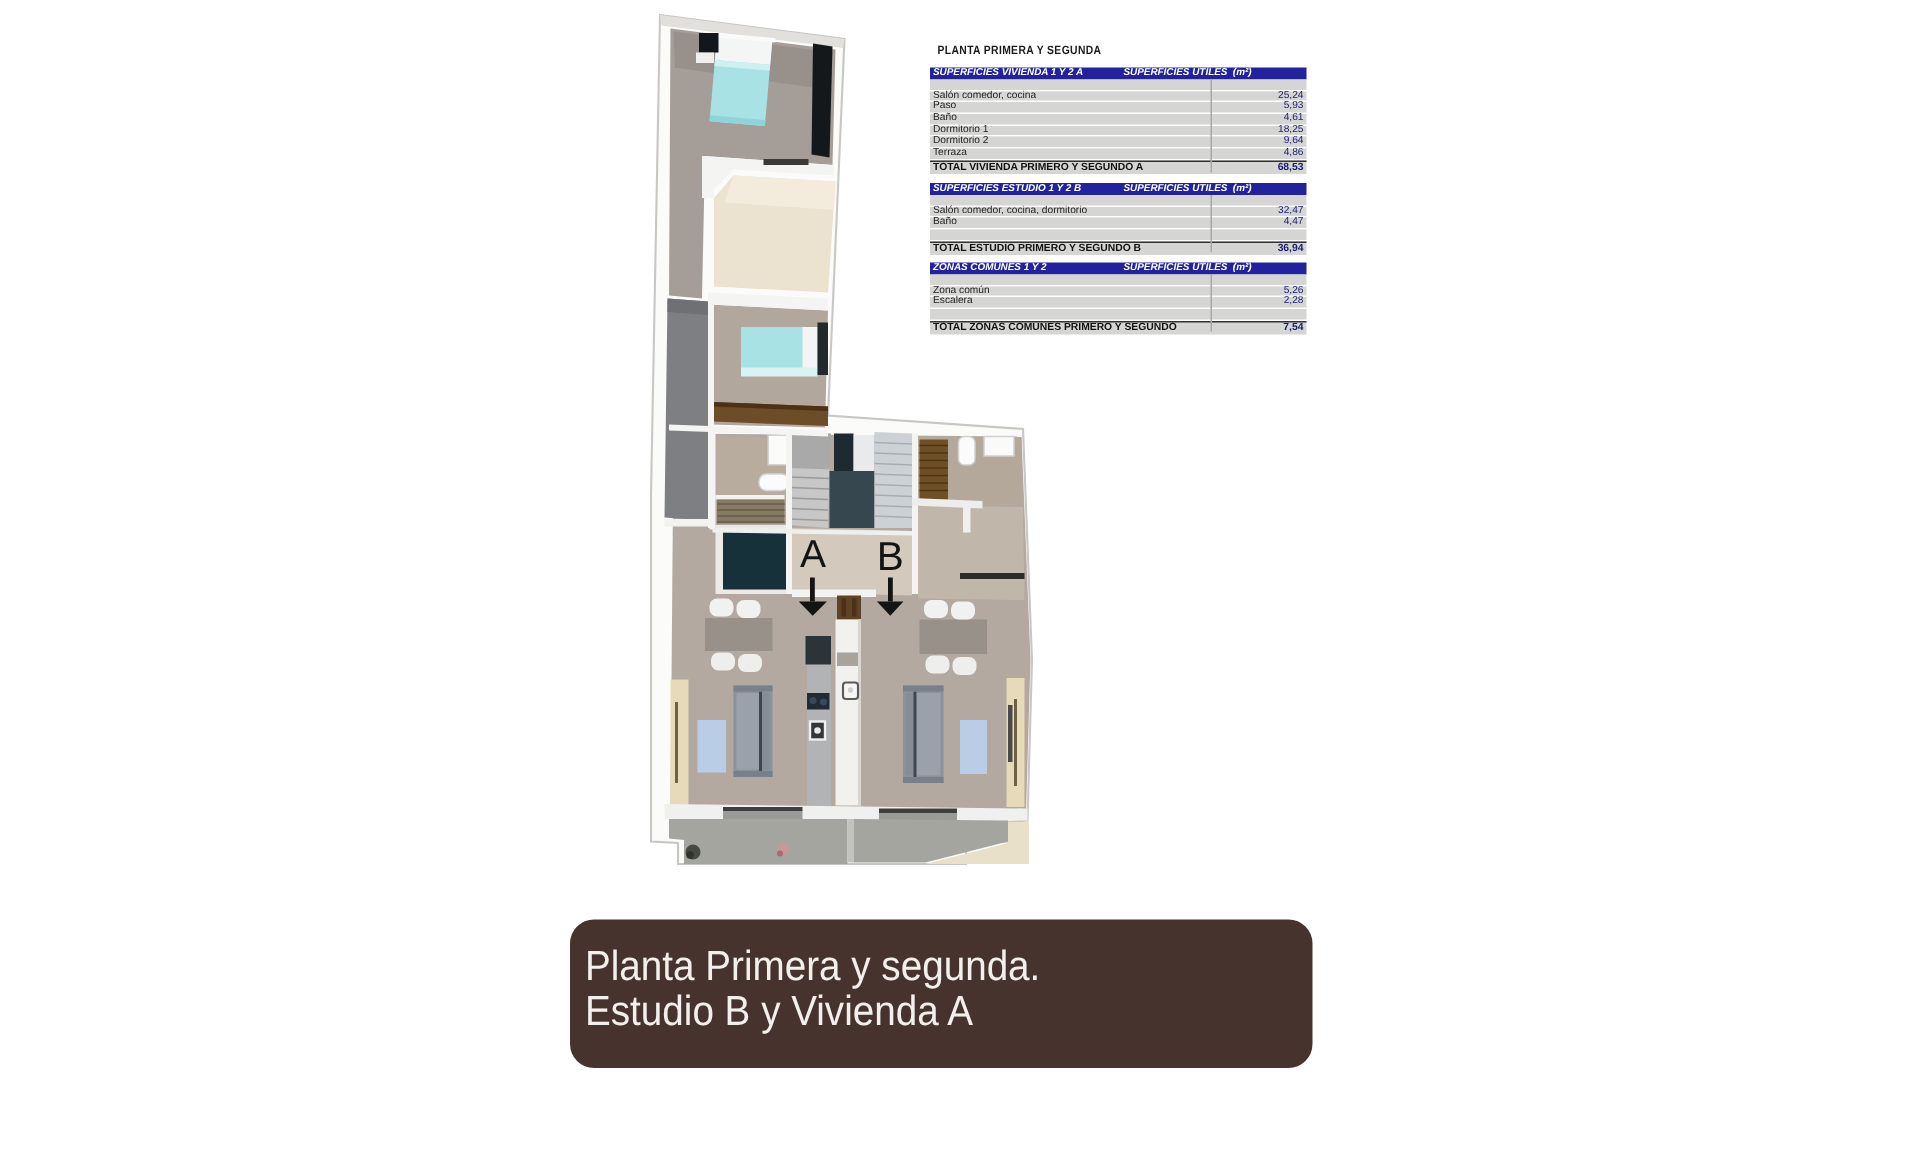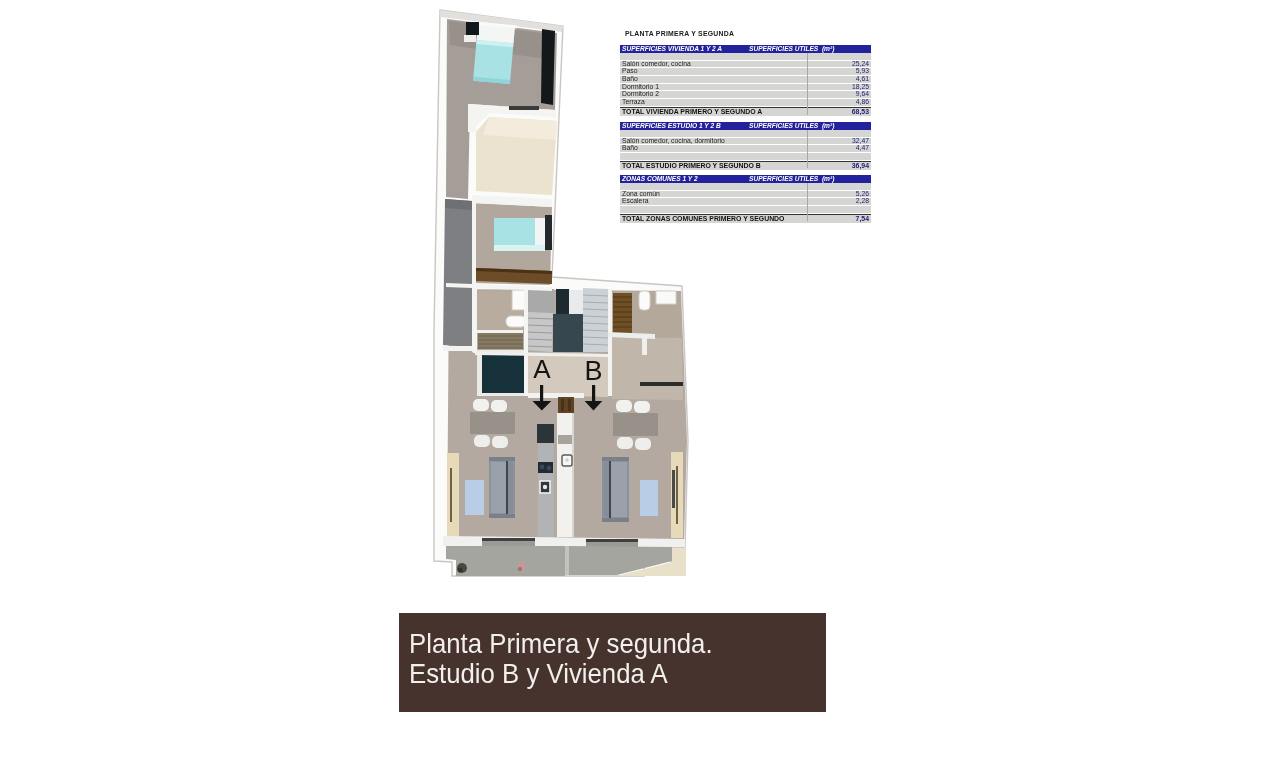--- a/index.html
+++ b/index.html
@@ -336,15 +336,15 @@
       </div>
     <div class="trow"></div>
     <div class="totrow">
         <span class="lab">TOTAL ZONAS COMUNES PRIMERO Y SEGUNDO</span>
         <span class="val">7,54</span>
       </div>
     <div class="vdiv" style="left:187px;top:8px;height:38px;"></div>
   </div>
 </div>
 
-<div class="abs" style="left:399px;top:613px;width:427px;height:99px;background:#47332e;">
+<div class="abs" style="left:380px;top:613px;width:495px;height:99px;background:#47332e;border-radius:16px;">
   <div style="position:absolute;left:10px;top:16px;color:#f2efec;font-size:28px;line-height:30px;transform:scaleX(0.92);transform-origin:0 0;">Planta Primera y segunda.<br>Estudio B y Vivienda A</div>
 </div>
 
 </body></html>

